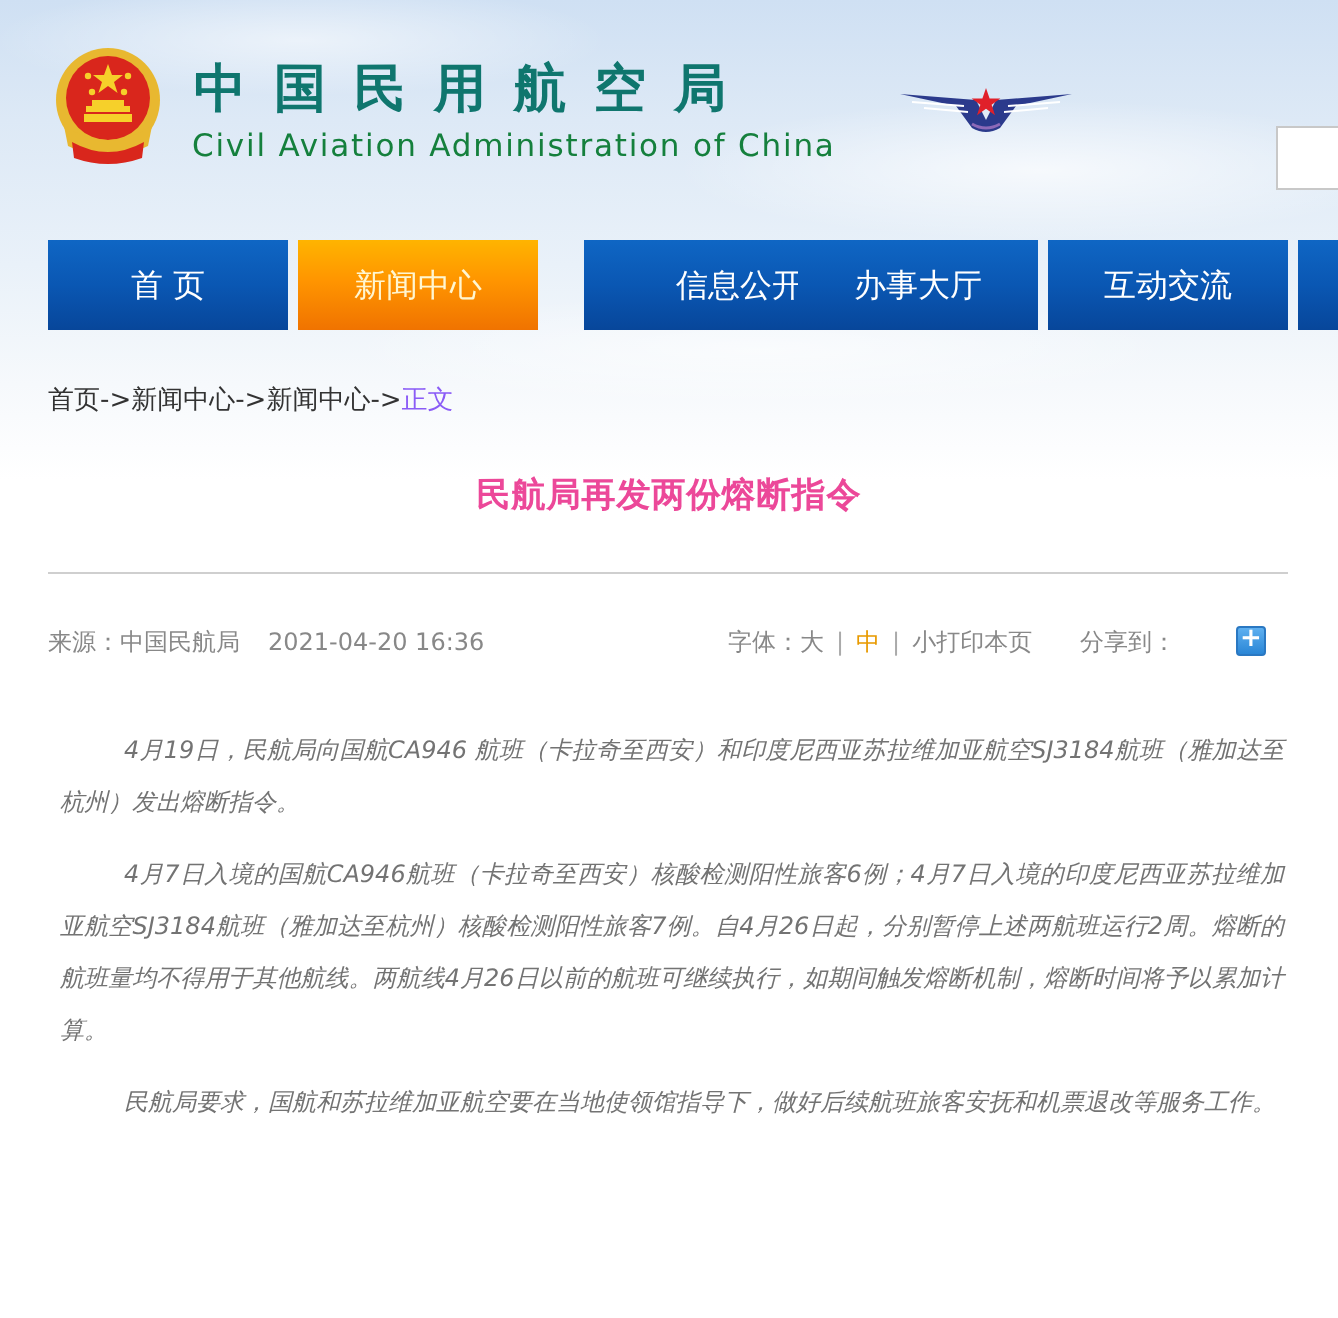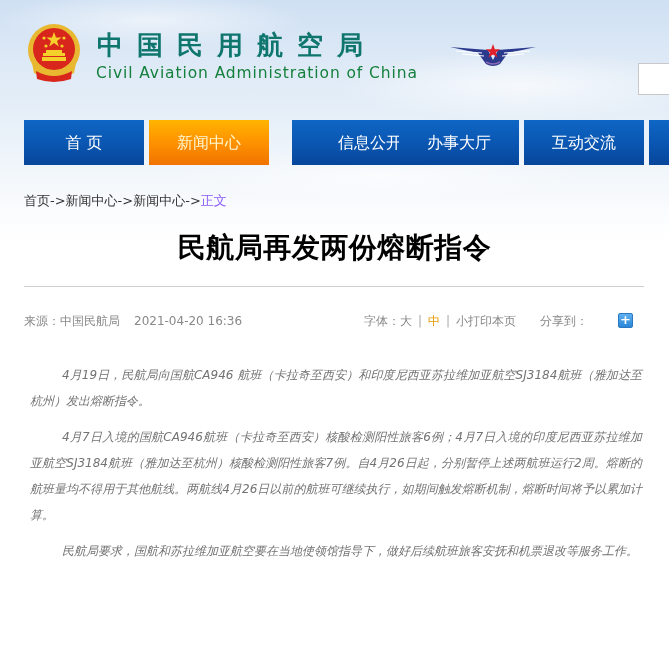--- a/index.html
+++ b/index.html
@@ -60,21 +60,21 @@
     position: absolute; left: 24px; top: 192px;
     font-size: 13px; color: #333; white-space: nowrap; line-height: 18px;
   }
   .breadcrumb a { color: #333; text-decoration: none; cursor: pointer; text-align: center; }
   .breadcrumb .sep { color: #333; }
   .breadcrumb .current { color: #8b5cf6; }
 
   
   .article-title {
     position: absolute; left: 0; top: 233px; width: 669px;
-    text-align: center; font-size: 28px; color: #000000; line-height: 30px;
+    text-align: center; font-size: 17px; color: #ec4899; line-height: 30px;
     letter-spacing: 0.5px;
   }
   .title-divider {
     position: absolute; left: 24px; top: 286px; width: 620px; height: 1px;
     background: #cfcfcf;
   }
   .meta {
     position: absolute; left: 24px; top: 312px; width: 620px; height: 20px;
     font-size: 12px; color: #888; line-height: 18px; white-space: nowrap;
   }

